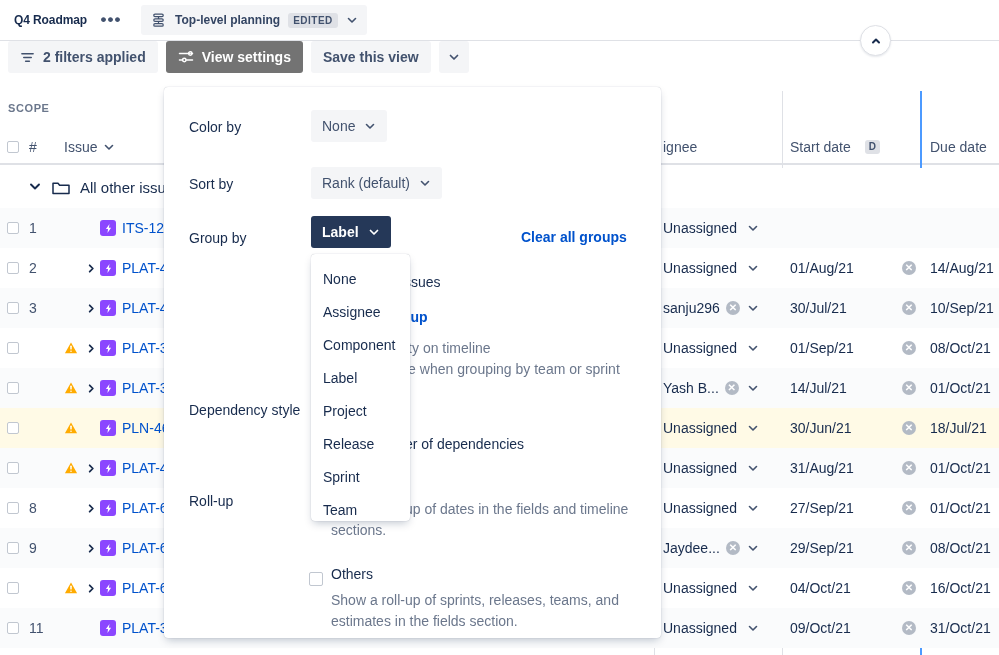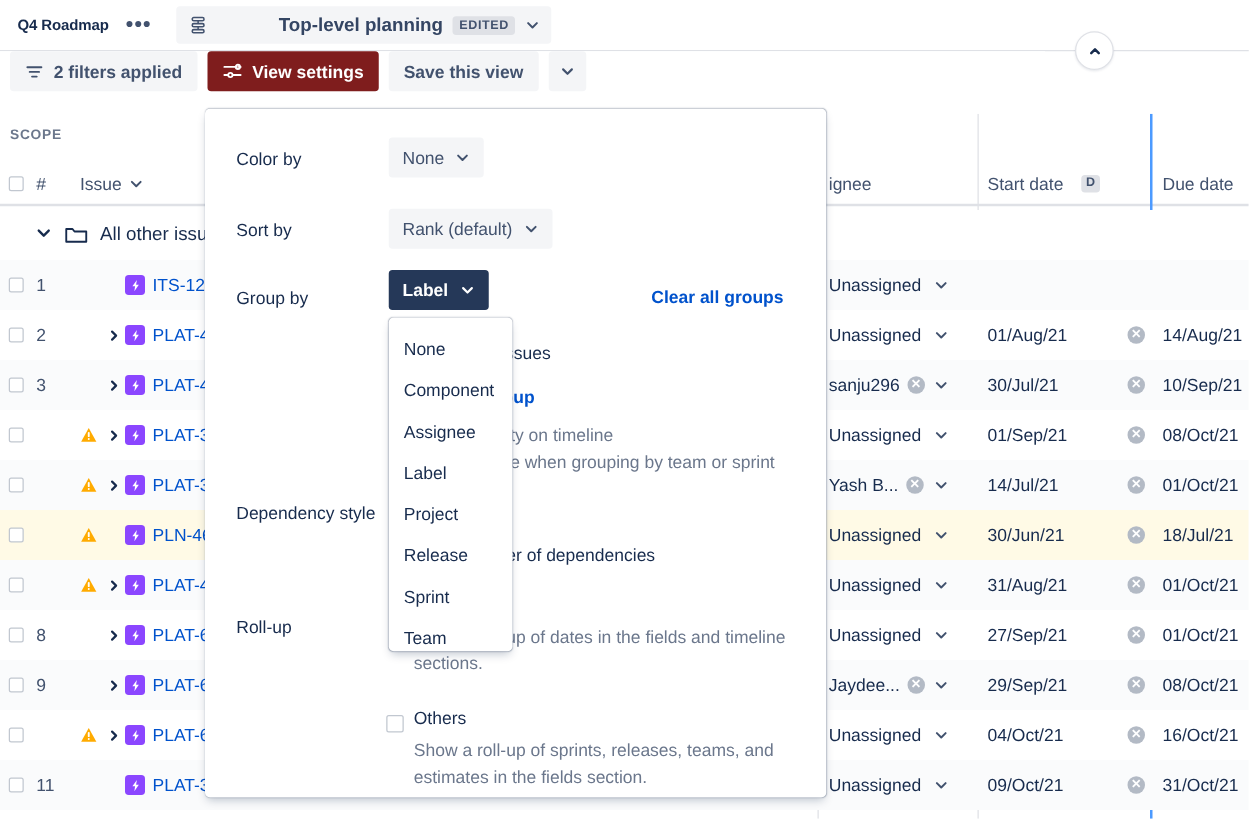--- a/index.html
+++ b/index.html
@@ -48,24 +48,23 @@
     height: 30px;
     background: #F4F5F7;
     border-radius: 3px;
     display: flex;
     align-items: center;
     padding: 0 9px 0 9px;
     gap: 8px;
     cursor: pointer;
   }
   .scenario-chip .label {
-    font-size: 15px;
+    font-size: 12px;
     font-weight: 600;
     color: #344563;
-    margin-left: 48px;
   }
   .badge-edited {
     background: #DFE1E6;
     color: #42526E;
     font-size: 10px;
     font-weight: 700;
     letter-spacing: 0.5px;
     border-radius: 3px;
     padding: 2px 5px 1px 5px;
     line-height: 12px;
@@ -90,21 +89,21 @@
     font-weight: 600;
     display: flex;
     align-items: center;
     gap: 8px;
     padding: 0 12px;
     cursor: pointer;
     border: none;
     font-family: "Liberation Sans", sans-serif;
   }
   .tb-btn.primary {
-    background: #7f1d1d;
+    background: #737373;
     color: #ffffff;
   }
   .tb-btn.caret { padding: 0 9px; }
 
   
   .collapse-handle {
     position: absolute;
     left: 860px; top: 25px;
     width: 31px; height: 31px;
     border-radius: 50%;
@@ -922,21 +921,21 @@
 
   <div class="vs-chk" style="left:145px; top:485px;"></div>
   <div class="hidden-text" style="left:167px; top:479px;">Others</div>
   <div class="hidden-text muted" style="left:167px; top:505px;">Show a roll-up of sprints, releases, teams, and</div>
   <div class="hidden-text muted" style="left:167px; top:526px;">estimates in the fields section.</div>
 </div>
 
 <div class="gb-menu">
   <div id="gb-host">
       <div class="gb-item">None</div>
+      <div class="gb-item">Assignee</div>
       <div class="gb-item">Component</div>
-      <div class="gb-item">Assignee</div>
       <div class="gb-item">Label</div>
       <div class="gb-item">Project</div>
       <div class="gb-item">Release</div>
       <div class="gb-item">Sprint</div>
       <div class="gb-item">Team</div>
     </div>
 </div>
 
 </body></html>

